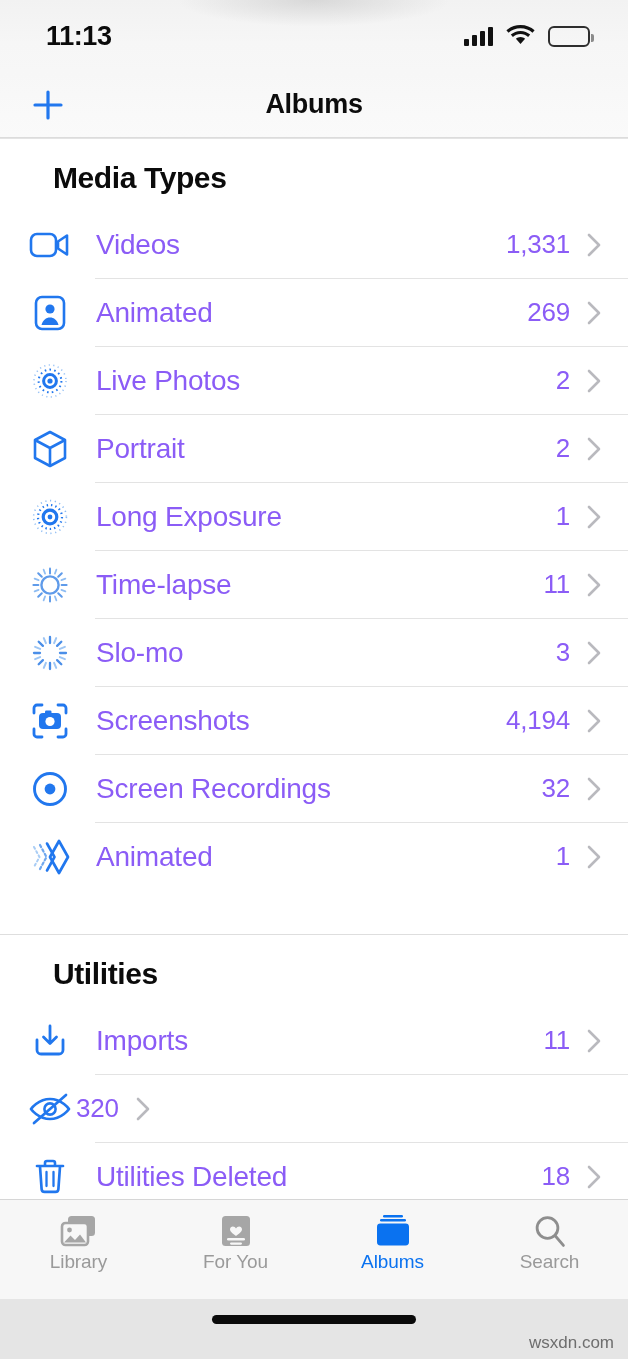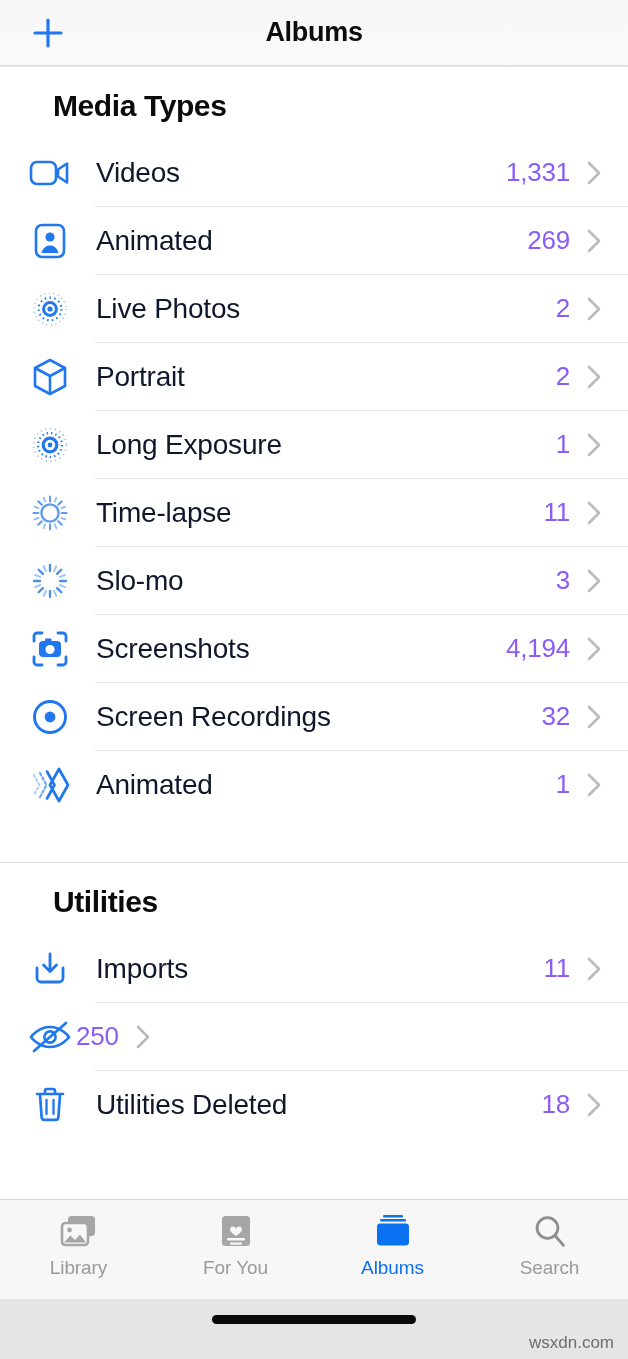--- a/index.html
+++ b/index.html
@@ -71,49 +71,68 @@
 
   .row {
     height:67px; display:flex; align-items:center;
     padding-left:24px; padding-right:26px; position:relative; cursor:pointer;
   }
   .row .ico {
     width:52px; flex:0 0 52px; display:flex; align-items:center; justify-content:center;
     color:#2177ee;
   }
   .row .label {
-    flex:1 1 auto; font-size:28px; color:#0f172a; letter-spacing:-.2px; padding-left:20px;
+    flex:1 1 auto; font-size:28px; color:#8b5cf6; letter-spacing:-.2px; padding-left:20px;
   }
   .row .count { font-size:26px; color:#8b5cf6; padding-right:16px; letter-spacing:-.2px; }
   .row .chev { color:#b9b9be; display:flex; align-items:center; }
   .row-sep { height:1px; background:#e3e3e3; margin-left:95px; }
 
   .gap { height:44px; background:#fff; }
 
   
   .tabbar {
     height:100px; flex:0 0 100px;
     background:#f7f7f7; border-top:1px solid #d6d6d6;
     display:flex; align-items:flex-start; padding-top:12px;
   }
-  .tab { flex:1 1 0; display:flex; flex-direction:column; align-items:center; gap:7px; cursor:pointer; }
+  .tab { flex:1 1 0; display:flex; flex-direction:column; align-items:center; gap:1px; cursor:pointer; }
   .tab .tico { height:38px; display:flex; align-items:center; justify-content:center; color:#a0a0a0; }
   .tab .tlabel { font-size:19px; color:#9a9a9a; letter-spacing:-.1px; }
   .tab.active .tico { color:#0a72f0; }
   .tab.active .tlabel { color:#0a72f0; }
 
   .home-area { height:60px; flex:0 0 60px; background:#e5e5e5; position:relative; }
   .home-bar { position:absolute; left:50%; transform:translateX(-50%); top:16px; width:204px; height:9px; background:#0a0a0a; border-radius:6px; }
   .watermark { position:absolute; right:14px; bottom:6px; font-size:17px; color:#6e6e6e; font-family:"Liberation Sans", sans-serif; }
 </style>
 </head>
 <body>
 
 <div class="phone">
 
+  <div class="statusbar">
+    <div class="clock">11:13</div>
+    <div class="status-icons">
+      <span class="signal">
+          <i></i>
+          <i></i>
+          <i></i>
+          <i></i>
+        </span>
+      <span>
+        <svg width="29" height="21" viewBox="0 0 29 21">
+          <path d="M14.5 4.2c4.6 0 8.8 1.7 12 4.5l2.1-2.4C25 3 20 1 14.5 1S4 3 .4 6.3L2.5 8.7C5.7 5.9 9.9 4.2 14.5 4.2z" fill="#111"></path>
+          <path d="M14.5 10.1c2.9 0 5.6 1.1 7.6 2.9l2.1-2.4c-2.6-2.3-6-3.7-9.7-3.7s-7.1 1.4-9.7 3.7l2.1 2.4c2-1.8 4.7-2.9 7.6-2.9z" fill="#111"></path>
+          <path d="M14.5 20l4.6-5.2c-1.2-1.1-2.8-1.8-4.6-1.8s-3.4.7-4.6 1.8L14.5 20z" fill="#111"></path>
+        </svg>
+      </span>
+      <span class="battery"><span class="lvl" style="width: 46%;"></span></span>
+    </div>
+  </div>
 
   <div class="navbar">
     <div class="nav-plus">
       <svg width="38" height="38" viewBox="0 0 38 38">
         <path d="M19 6v26M6 19h26" stroke="#2177ee" stroke-width="3.2" stroke-linecap="round"></path>
       </svg>
     </div>
     <div class="nav-title">Albums</div>
   </div>
 
@@ -365,21 +384,21 @@
     <div class="row-sep"></div>
 
     <div class="row">
       <span class="ico">
         <svg width="44" height="34" viewBox="0 0 44 34" fill="none">
           <path d="M3 17s7-10 19-10 19 10 19 10-7 10-19 10S3 17 3 17z" stroke="#2177ee" stroke-width="2.7" stroke-linejoin="round"></path>
           <circle cx="22" cy="17" r="5.6" stroke="#2177ee" stroke-width="2.6"></circle>
           <path d="M6 31 38 3" stroke="#2177ee" stroke-width="2.7" stroke-linecap="round"></path>
         </svg>
       </span>
-      <span class="count">250</span>
+      <span class="count">320</span>
       <span class="chev">
           <svg width="16" height="26" viewBox="0 0 16 26">
             <path d="M3 3l10 10L3 23" stroke="#b9b9be" stroke-width="2.6" fill="none" stroke-linecap="round" stroke-linejoin="round"></path>
           </svg>
         </span>
     </div>
     <div class="row-sep"></div>
 
     <div class="row">
       <span class="ico">

